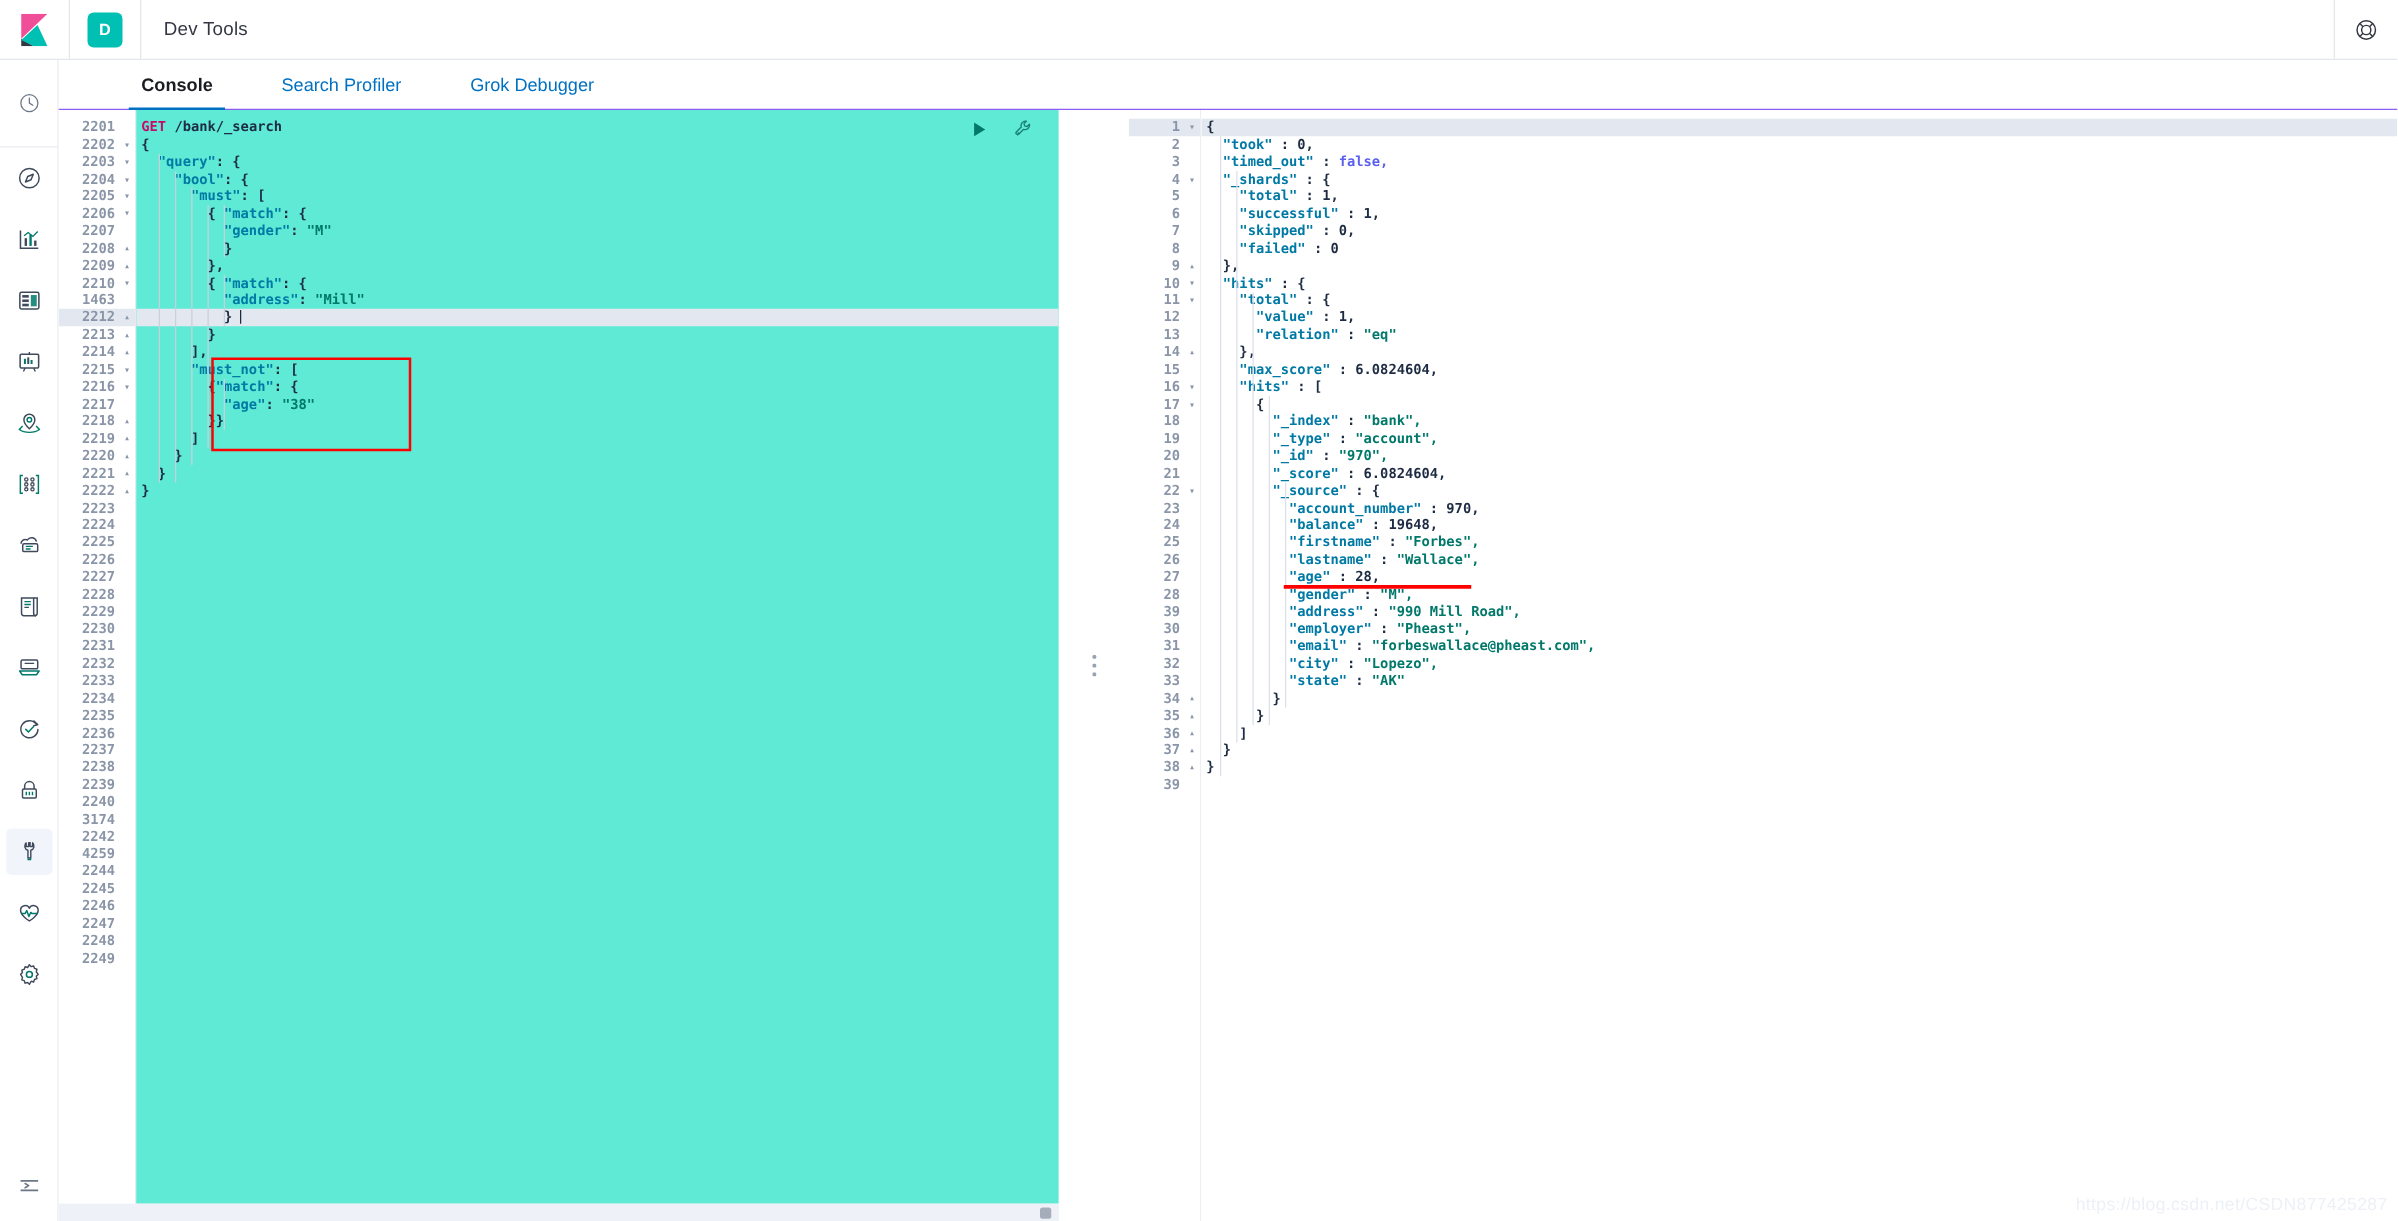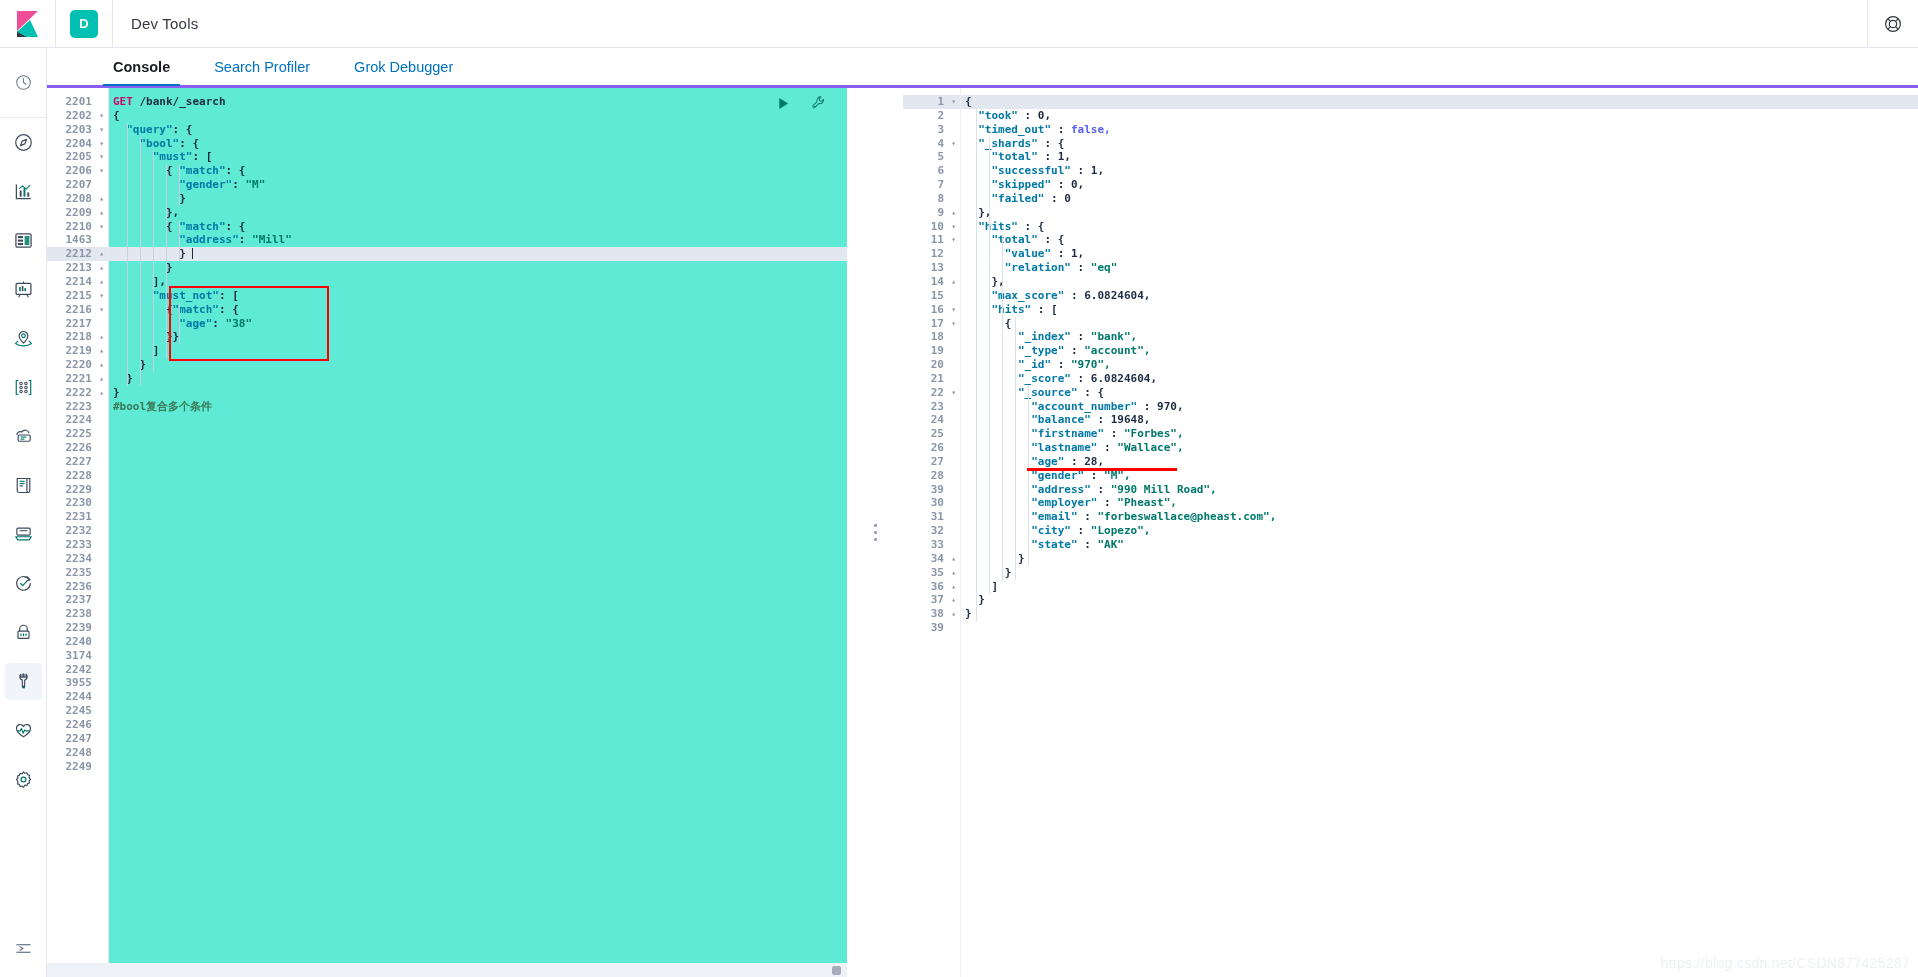--- a/index.html
+++ b/index.html
@@ -79,22 +79,22 @@
     background: #fff;
   }
   .menu-link {
     font-size: 13.5px; color: #0071c2; cursor: pointer;
   }
 
   #tabbar {
     height: 40px; min-height: 40px;
     display: flex; align-items: flex-end;
     padding-left: 44px;
-    gap: 0px;
-    border-bottom: 3px solid #8b5cf6;
+    gap: 11px;
+    border-bottom: 1px solid #8b5cf6;
     background: #fff;
   }
   .tab {
     font-size: 14.5px; color: #0071c2;
     padding: 0 22px 10px 22px;
     cursor: pointer;
     position: relative;
   }
   .tab.active { color: #1a1c21; font-weight: 600; }
   .tab.active::after {
@@ -437,21 +437,21 @@
               <div class="gln">2233</div>
               <div class="gln">2234</div>
               <div class="gln">2235</div>
               <div class="gln">2236</div>
               <div class="gln">2237</div>
               <div class="gln">2238</div>
               <div class="gln">2239</div>
               <div class="gln">2240</div>
               <div class="gln">3174</div>
               <div class="gln">2242</div>
-              <div class="gln">3955</div>
+              <div class="gln">4259</div>
               <div class="gln">2244</div>
               <div class="gln">2245</div>
               <div class="gln">2246</div>
               <div class="gln">2247</div>
               <div class="gln">2248</div>
               <div class="gln">2249</div>
             </div>
           <div class="code" id="editor-code">
             <div id="editor-guides">
                 <div class="guide" style="left: 18px; top: 34.7px; height: 263.15px;"></div>
@@ -479,21 +479,20 @@
                 <div class="cl"><span class="t-punct">        }</span></div>
                 <div class="cl"><span class="t-punct">      ],</span></div>
                 <div class="cl"><span class="t-key">      "must_not"</span><span class="t-punct">: [</span></div>
                 <div class="cl"><span class="t-punct">        {</span><span class="t-key">"match"</span><span class="t-punct">: {</span></div>
                 <div class="cl"><span class="t-key">          "age"</span><span class="t-punct">: </span><span class="t-str">"38"</span></div>
                 <div class="cl"><span class="t-punct">        }}</span></div>
                 <div class="cl"><span class="t-punct">      ]</span></div>
                 <div class="cl"><span class="t-punct">    }</span></div>
                 <div class="cl"><span class="t-punct">  }</span></div>
                 <div class="cl"><span class="t-punct">}</span></div>
-                <div class="cl"><span class="t-com">#bool复合多个条件</span></div>
                 <div class="cl">&nbsp;</div>
                 <div class="cl">&nbsp;</div>
                 <div class="cl">&nbsp;</div>
                 <div class="cl">&nbsp;</div>
                 <div class="cl">&nbsp;</div>
                 <div class="cl">&nbsp;</div>
                 <div class="cl">&nbsp;</div>
                 <div class="cl">&nbsp;</div>
                 <div class="cl">&nbsp;</div>
                 <div class="cl">&nbsp;</div>

